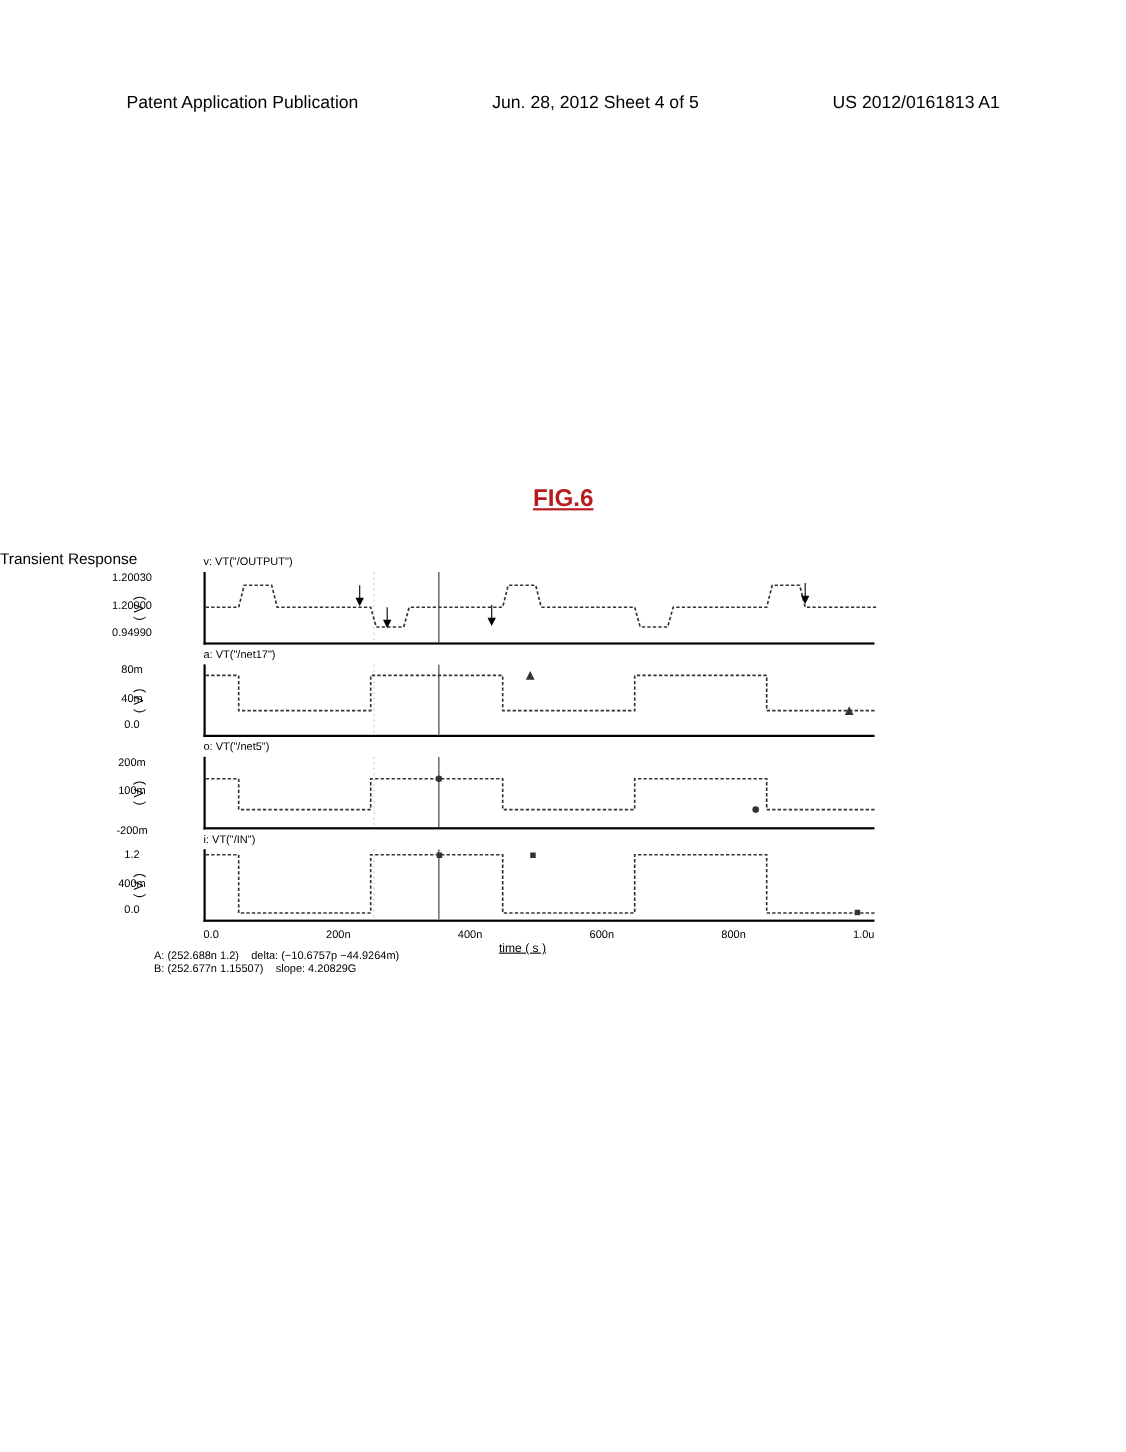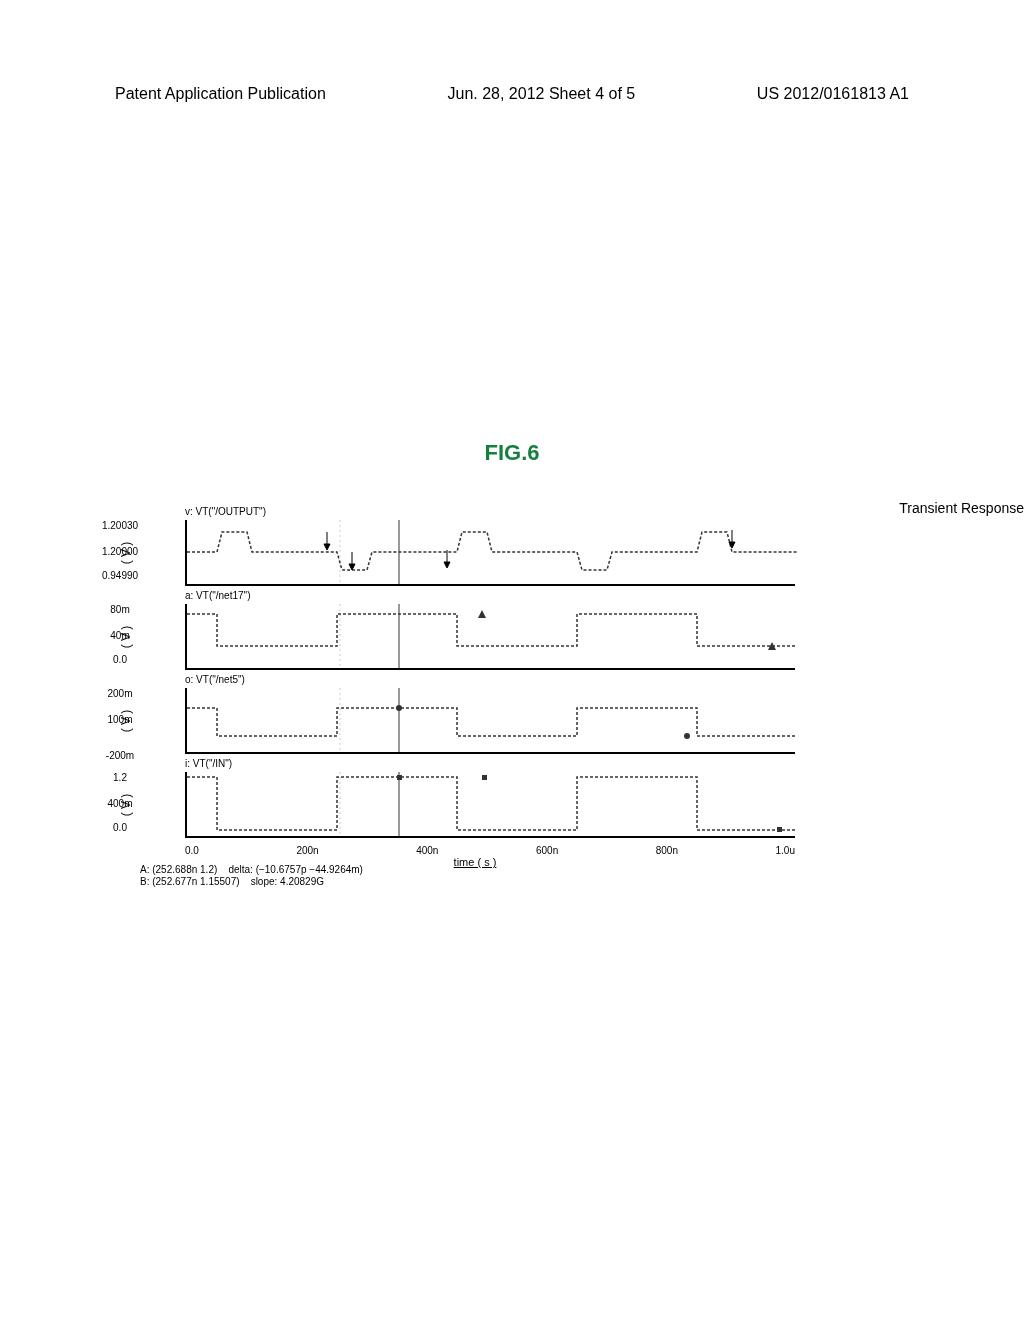--- a/index.html
+++ b/index.html
@@ -21,27 +21,28 @@
       font-weight: normal;
       color: #000;
     }
     .fig-title {
       position: absolute;
       top: 440px;
       left: 0; right: 0;
       text-align: center;
       font-size: 22px;
       font-weight: bold;
-      color: #15803d;
+      color: #b91c1c;
+      text-decoration: underline;
     }
     .chart-title {
       position: absolute;
       top: 500px;
       left: 0; right: 0;
-      text-align: right;
+      text-align: left;
       font-size: 14px;
       color: #000;
     }
     .chart-area {
       position: absolute;
       top: 520px;
       left: 145px;
       width: 650px;
     }
     .subplot {

